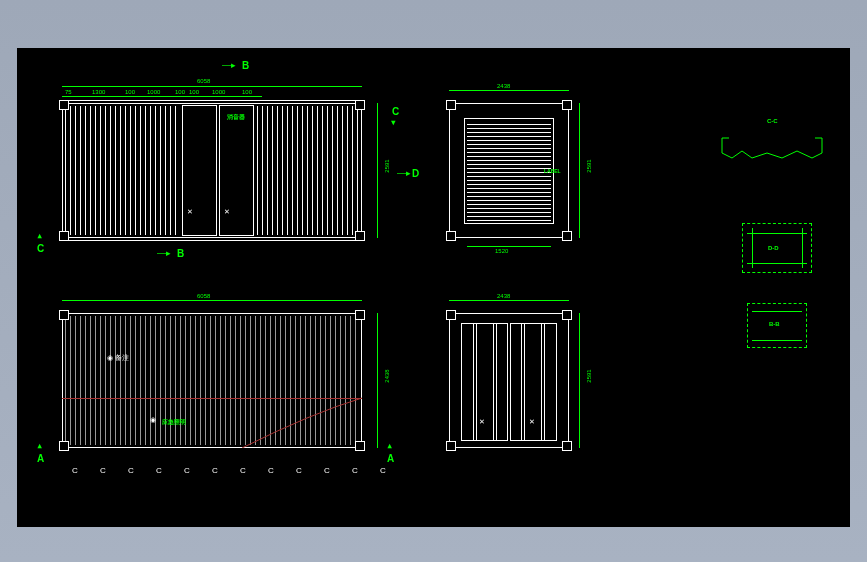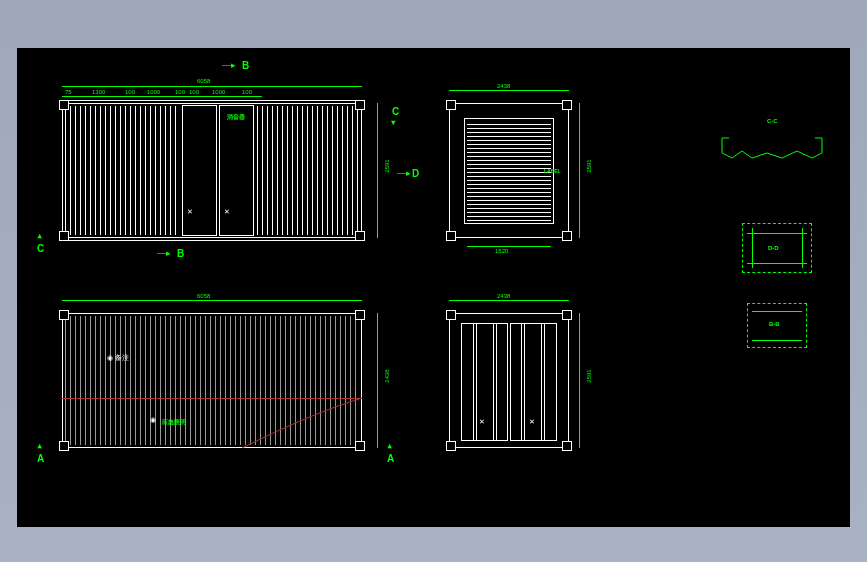--- a/index.html
+++ b/index.html
@@ -106,20 +106,21 @@
 <div class="dimh dimline" style="left:45px;top:252px;width:300px"></div>
 <div class="dim" style="left:180px;top:245px">6058</div>
 <div class="dimv dimline" style="left:360px;top:265px;height:135px"></div>
 <div class="dim" style="left:363px;top:325px;transform:rotate(-90deg)">2438</div>
 
 <div class="sectmark" style="left:20px;top:405px">A</div>
 <div class="arrow" style="left:20px;top:393px;transform:rotate(-90deg)">▸</div>
 <div class="sectmark" style="left:370px;top:405px">A</div>
 <div class="arrow" style="left:370px;top:393px;transform:rotate(-90deg)">▸</div>
 
+<div class="wtxt" style="left:55px;top:418px;letter-spacing:10px;font-size:8px">C  C  C  C  C  C  C  C  C  C  C  C</div>
 
 <div style="position:absolute;left:432px;top:265px;width:120px;height:135px">
   <div class="view" style="left:0;top:0;width:120px;height:135px"></div>
   <div class="door" style="left:12px;top:10px;width:47px;height:118px"></div>
   <div class="door" style="left:61px;top:10px;width:47px;height:118px"></div>
   <div class="vrail" style="left:24px;top:10px;height:118px"></div>
   <div class="vrail" style="left:44px;top:10px;height:118px"></div>
   <div class="vrail" style="left:72px;top:10px;height:118px"></div>
   <div class="vrail" style="left:92px;top:10px;height:118px"></div>
   <div class="corner" style="left:-3px;top:-3px"></div>

